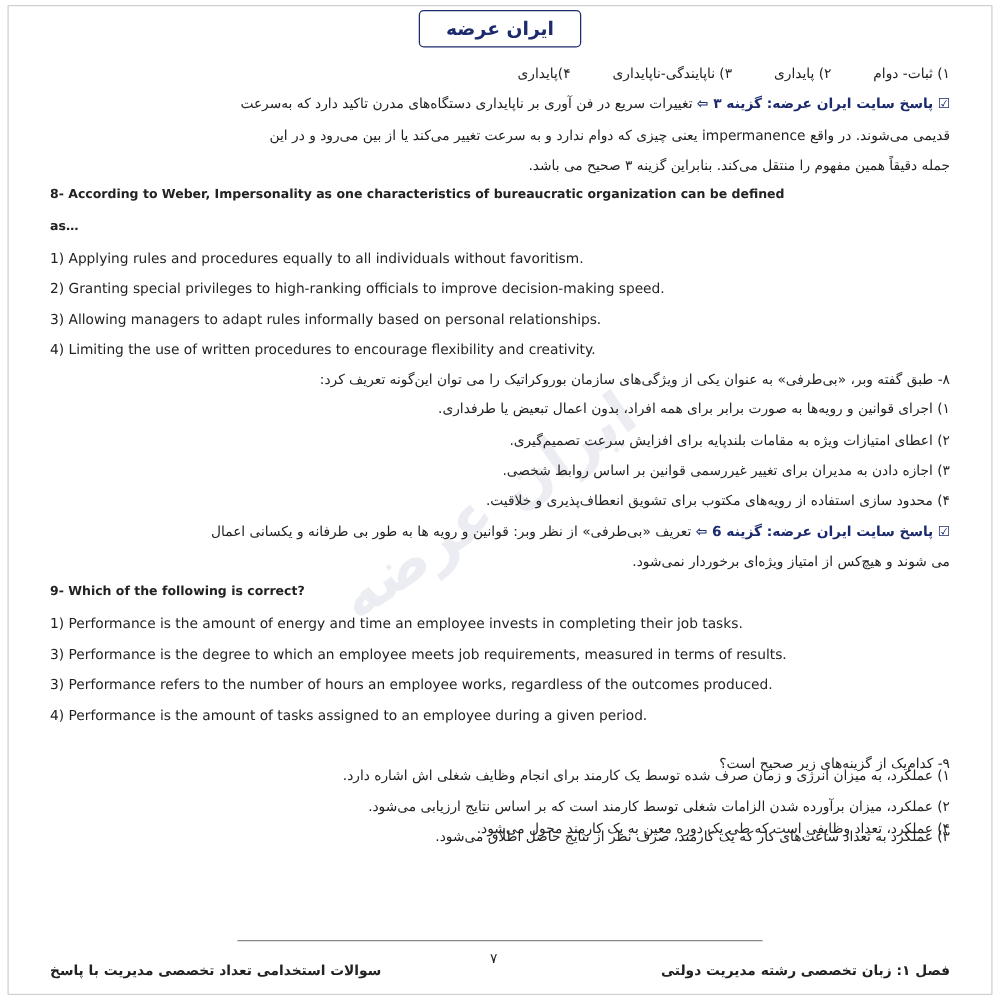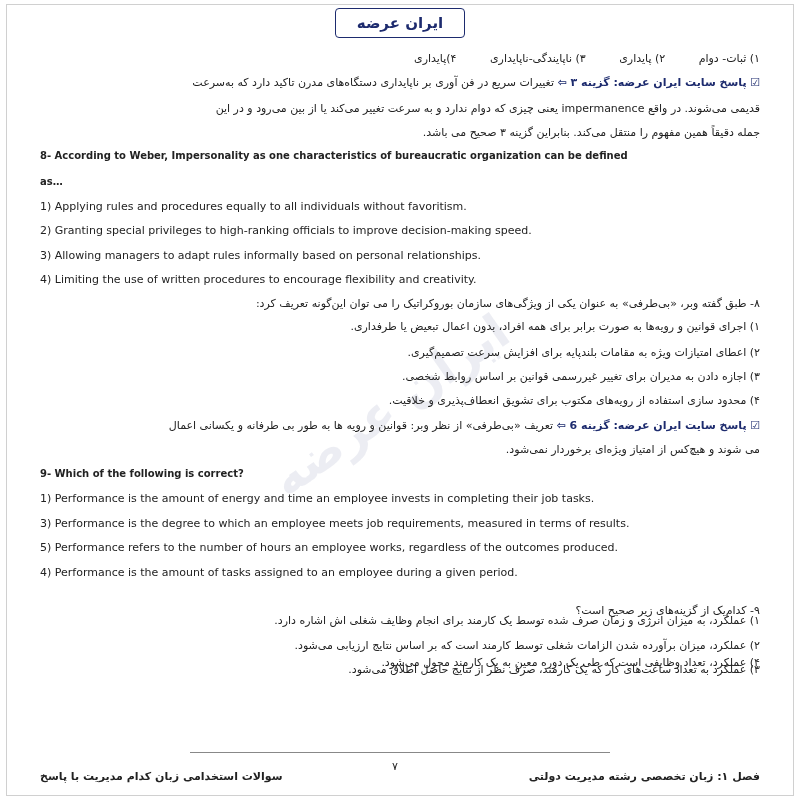--- a/index.html
+++ b/index.html
@@ -60,25 +60,25 @@
 <div class="line rtl" style="top:419px;">
   <span class="chk">☑</span>
   <span class="ans">پاسخ سایت ایران عرضه: گزینه 6 ⇦</span>
   <span>تعریف «بی‌طرفی» از نظر وبر: قوانین و رویه ها به طور بی طرفانه و یکسانی اعمال</span>
 </div>
 <div class="line rtl" style="top:443px;">می شوند و هیچ‌کس از امتیاز ویژه‌ای برخوردار نمی‌شود.</div>
 
 <div class="line ltr q" style="top:468px;">9- Which of the following is correct?</div>
 <div class="line ltr" style="top:492px;text-align:right;">1) Performance is the amount of energy and time an employee invests in completing their job tasks.</div>
 <div class="line ltr" style="top:517px;">3) Performance is the degree to which an employee meets job requirements, measured in terms of results.</div>
-<div class="line ltr" style="top:541px;">5) Performance refers to the number of hours an employee works, regardless of the outcomes produced.</div>
+<div class="line ltr" style="top:541px;">3) Performance refers to the number of hours an employee works, regardless of the outcomes produced.</div>
 <div class="line ltr" style="top:566px;">4) Performance is the amount of tasks assigned to an employee during a given period.</div>
 
 <div class="line rtl" style="top:604px;">۹- کدام‌یک از گزینه‌های زیر صحیح است؟</div>
 <div class="line rtl" style="top:614px;">۱) عملکرد، به میزان انرژی و زمان صرف شده توسط یک کارمند برای انجام وظایف شغلی اش اشاره دارد.</div>
 <div class="line rtl" style="top:639px;">۲) عملکرد، میزان برآورده شدن الزامات شغلی توسط کارمند است که بر اساس نتایج ارزیابی می‌شود.</div>
 <div class="line rtl" style="top:663px;text-align:center;">۳) عملکرد به تعداد ساعت‌های کار که یک کارمند، صرف نظر از نتایج حاصل اطلاق می‌شود.</div>
 <div class="line rtl" style="top:656px;text-align:center;">۴) عملکرد، تعداد وظایفی است که طی یک دوره معین به یک کارمند محول می‌شود.</div>
 
 <div class="footer-line"></div>
 <div class="page-num">۷</div>
 <div class="footer" style="right:40px;">فصل ۱: زبان تخصصی رشته مدیریت دولتی</div>
-<div class="footer" style="left:40px;">سوالات استخدامی زبان کدام مدیریت با پاسخ</div>
+<div class="footer" style="left:40px;">سوالات استخدامی تعداد تخصصی مدیریت با پاسخ</div>
 
 </body></html>

